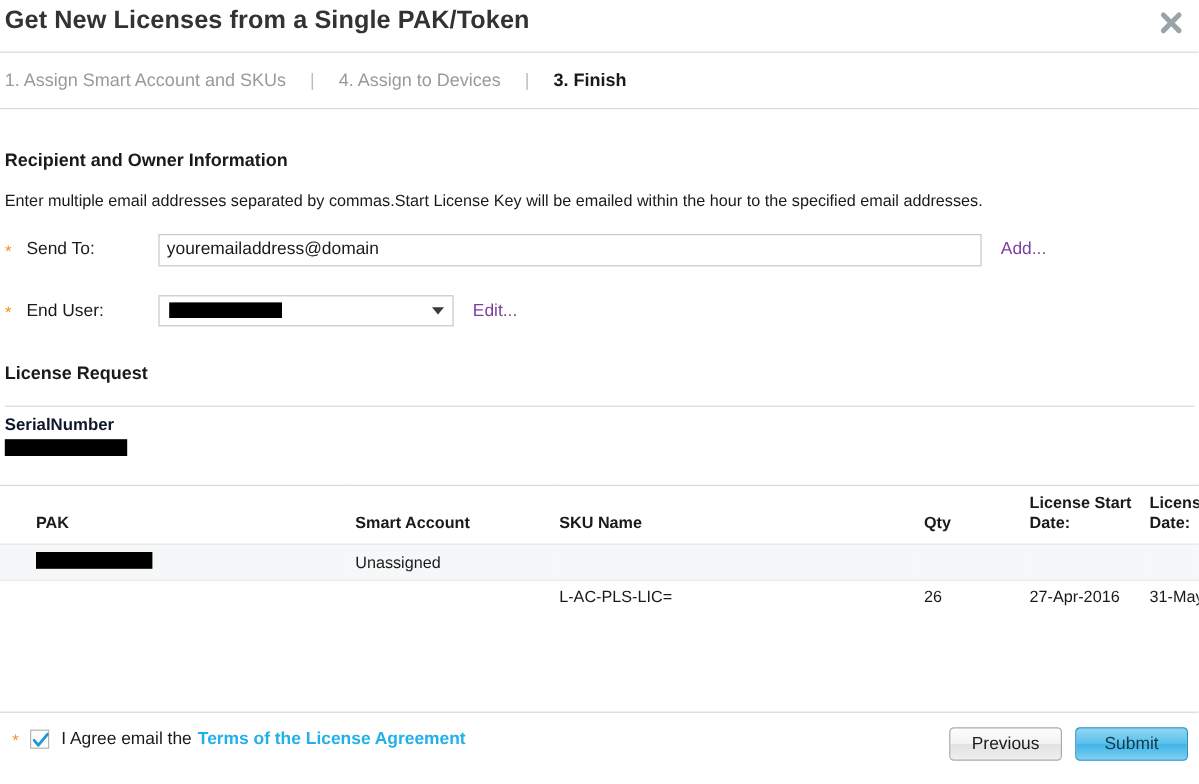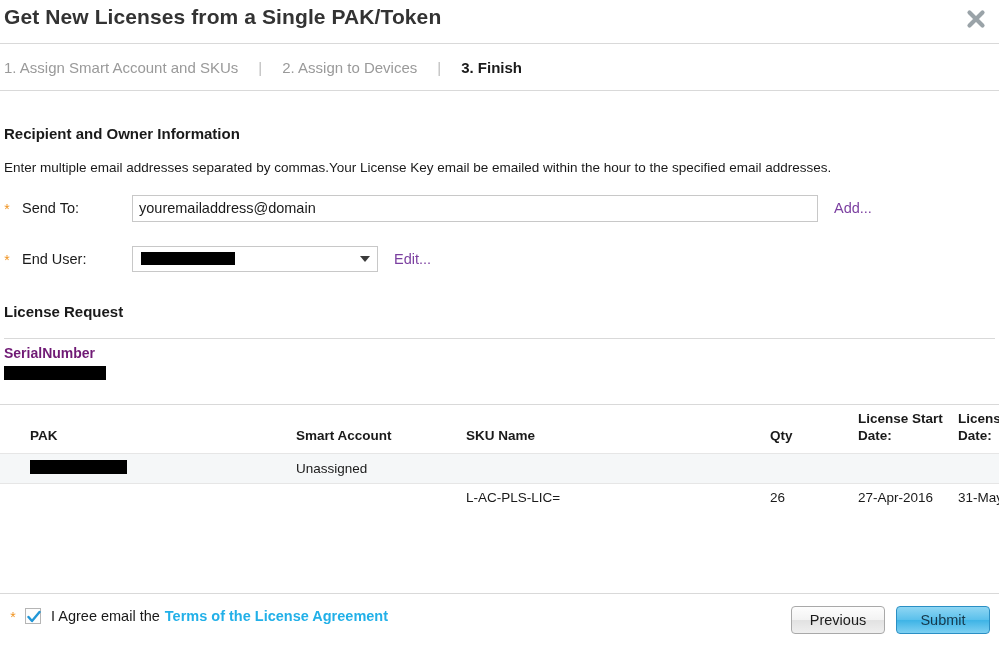--- a/index.html
+++ b/index.html
@@ -173,21 +173,21 @@
   .hr {
     border: none;
     border-top: 1px solid #d9d9d9;
     margin: 0;
     height: 0;
   }
   #lr-rule { margin-top: 18px; }
   #serial-label {
     font-size: 14px;
     font-weight: bold;
-    color: #701a75;
+    color: #0f172a;
     margin-top: 6px;
   }
   #serial-value {
     margin-top: 5px;
     width: 102px;
     height: 14px;
   }
 
   
   #req-table {
@@ -306,28 +306,28 @@
   <div class="close-icon">
     <svg width="22" height="22" viewBox="0 0 22 22" aria-hidden="true">
       <path d="M4.5 4.5 L17.5 17.5 M17.5 4.5 L4.5 17.5" stroke="#9aa3a8" stroke-width="4.2" stroke-linecap="round"></path>
     </svg>
   </div>
 </div>
 
 <div class="steps-bar">
   <span class="step">1. Assign Smart Account and SKUs</span>
   <span class="step-sep">|</span>
-  <span class="step">2. Assign to Devices</span>
+  <span class="step">4. Assign to Devices</span>
   <span class="step-sep">|</span>
   <span class="step active">3. Finish</span>
 </div>
 
 <div id="recipient-section">
   <div class="section-title">Recipient and Owner Information</div>
-  <div id="recipient-desc" class="section-desc">Enter multiple email addresses separated by commas.Your License Key email be emailed within the hour to the specified email addresses.</div>
+  <div id="recipient-desc" class="section-desc">Enter multiple email addresses separated by commas.Start License Key will be emailed within the hour to the specified email addresses.</div>
 </div>
 
 <div id="row-sendto" class="form-row">
   <span class="req-star">*</span>
   <span class="field-label">Send To:</span>
   <input class="text-input" type="text" value="youremailaddress@domain" style="">
   <a class="link">Add...</a>
 </div>
 
 <div id="row-enduser" class="form-row">

